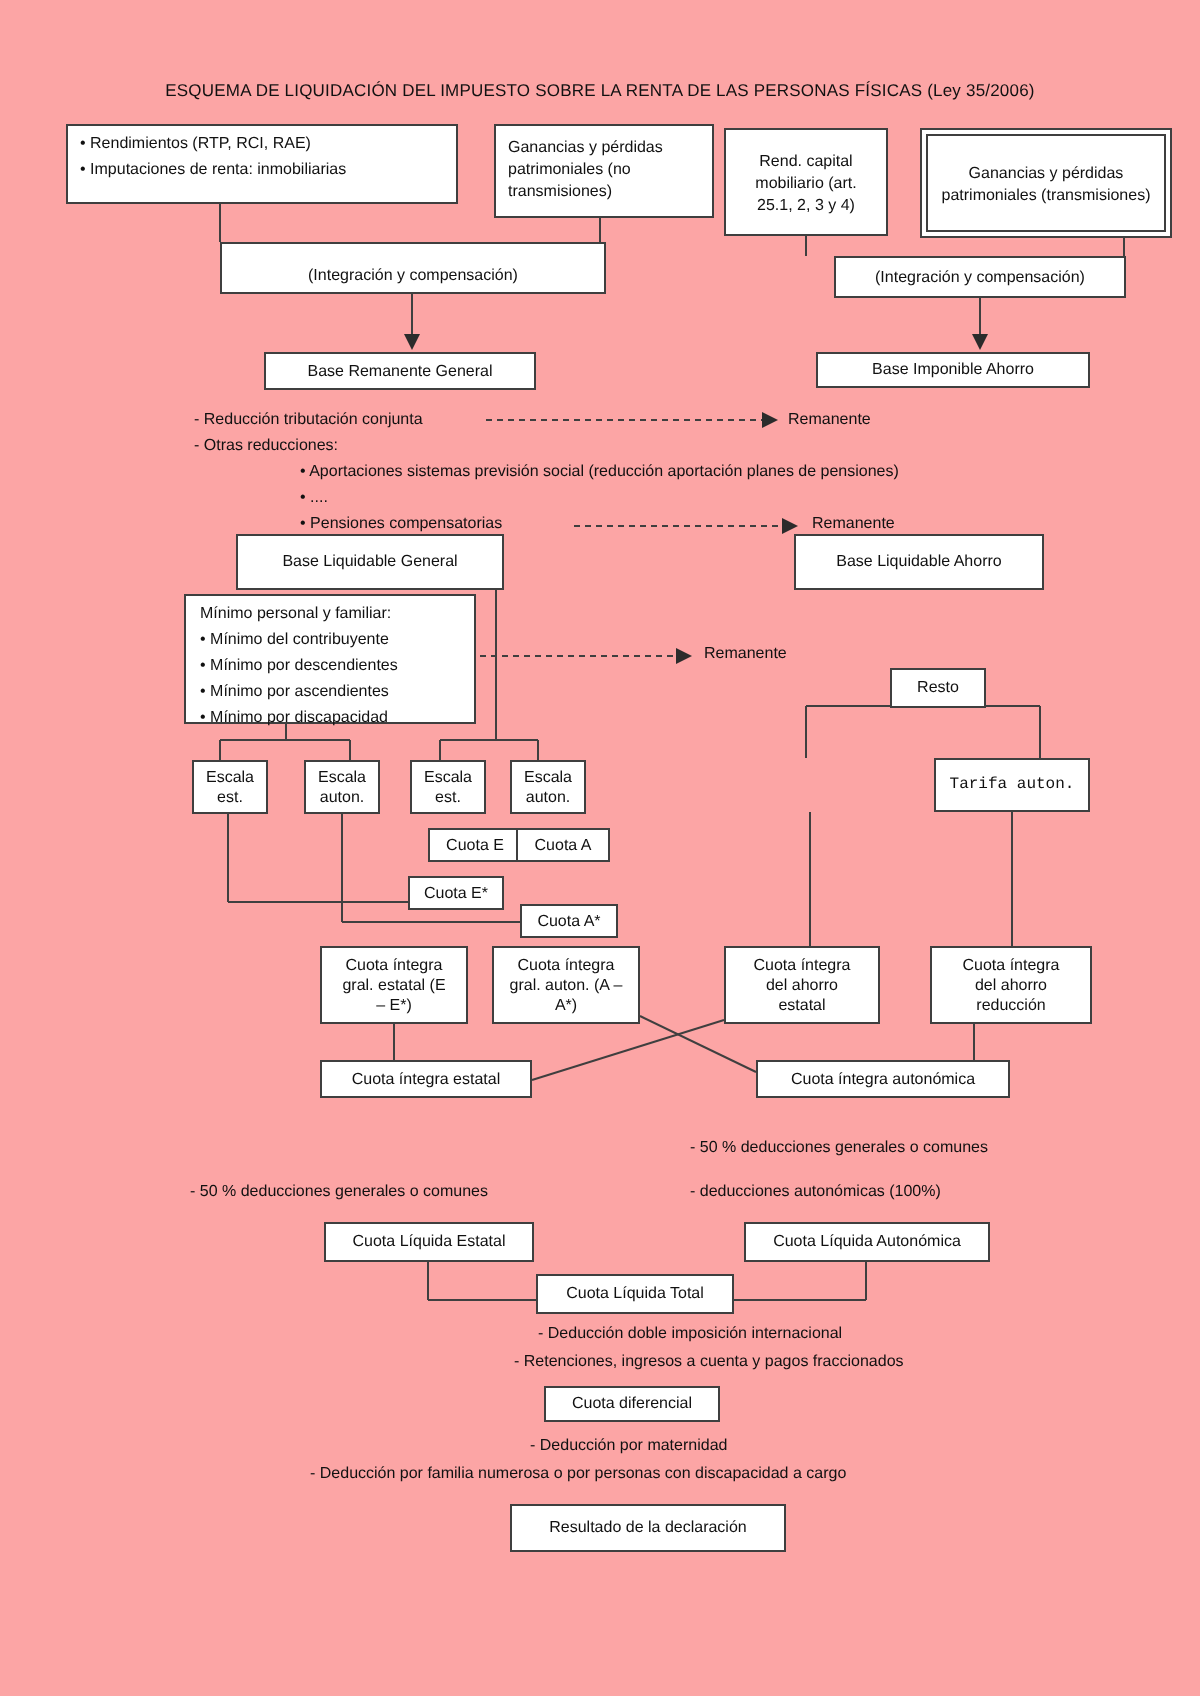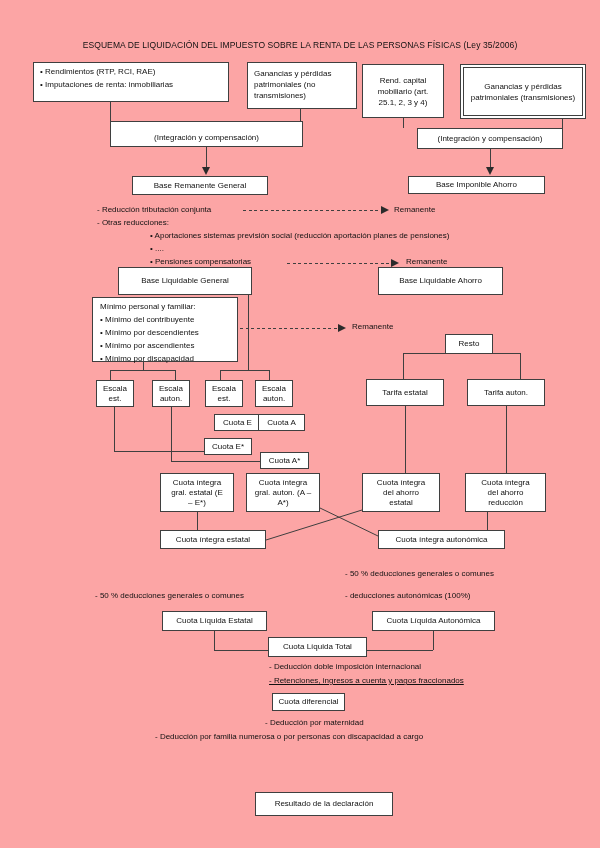--- a/index.html
+++ b/index.html
@@ -131,21 +131,21 @@
   <div class="an" style="left:394px;top:205px;">Remanente</div>
   <div class="an" style="left:97px;top:218px;">- Otras reducciones:</div>
   <div class="an bu" style="left:150px;top:231px;">Aportaciones sistemas previsión social (reducción aportación planes de pensiones)</div>
   <div class="an bu" style="left:150px;top:244px;">....</div>
   <div class="an bu" style="left:150px;top:257px;">Pensiones compensatorias</div>
   <div class="an" style="left:406px;top:257px;">Remanente</div>
 
   <div class="bx" style="left:118px;top:267px;width:134px;height:28px;">
     <div>Base Liquidable General</div>
   </div>
-  <div class="bx" style="left:378px;top:267px;width:125px;height:28px;">
+  <div class="bx" style="left:397px;top:267px;width:125px;height:28px;">
     <div>Base Liquidable Ahorro</div>
   </div>
 
   <div class="bx left lh13" style="left:92px;top:297px;width:146px;height:65px;padding:2px 2px 0 7px;">
     <div>Mínimo personal y familiar:</div>
     <div class="bu">Mínimo del contribuyente</div>
     <div class="bu">Mínimo por descendientes</div>
     <div class="bu">Mínimo por ascendientes</div>
     <div class="bu">Mínimo por discapacidad</div>
   </div>
@@ -161,24 +161,21 @@
   <div class="bx" style="left:152px;top:380px;width:38px;height:27px;">
     <div>Escala auton.</div>
   </div>
   <div class="bx" style="left:205px;top:380px;width:38px;height:27px;">
     <div>Escala est.</div>
   </div>
   <div class="bx" style="left:255px;top:380px;width:38px;height:27px;">
     <div>Escala auton.</div>
   </div>
 
-  <div class="bx" style="left:366px;top:379px;width:78px;height:27px;">
-    <div>Tarifa estatal</div>
-  </div>
-  <div class="bx" style="left:467px;top:379px;width:78px;height:27px;">
+  <div class="bx" style="left:467px;top:379px;width:78px;height:27px;font-family:Liberation Mono, monospace;">
     <div>Tarifa auton.</div>
   </div>
 
   <div class="bx" style="left:214px;top:414px;width:47px;height:17px;">
     <div>Cuota E</div>
   </div>
   <div class="bx" style="left:258px;top:414px;width:47px;height:17px;">
     <div>Cuota A</div>
   </div>
   <div class="bx" style="left:204px;top:438px;width:48px;height:17px;">
@@ -216,26 +213,26 @@
     <div>Cuota Líquida Estatal</div>
   </div>
   <div class="bx" style="left:372px;top:611px;width:123px;height:20px;">
     <div>Cuota Líquida Autonómica</div>
   </div>
   <div class="bx" style="left:268px;top:637px;width:99px;height:20px;">
     <div>Cuota Líquida Total</div>
   </div>
 
   <div class="an" style="left:269px;top:662px;">- Deducción doble imposición internacional</div>
-  <div class="an" style="left:269px;top:676px;text-decoration:underline;">- Retenciones, ingresos a cuenta y pagos fraccionados</div>
-
-  <div class="bx" style="left:272px;top:693px;width:73px;height:18px;">
+  <div class="an" style="left:257px;top:676px;">- Retenciones, ingresos a cuenta y pagos fraccionados</div>
+
+  <div class="bx" style="left:272px;top:693px;width:88px;height:18px;">
     <div>Cuota diferencial</div>
   </div>
 
   <div class="an" style="left:265px;top:718px;">- Deducción por maternidad</div>
   <div class="an" style="left:155px;top:732px;">- Deducción por familia numerosa o por personas con discapacidad a cargo</div>
 
-  <div class="bx" style="left:255px;top:752px;width:138px;height:24px;margin-top:40px;">
+  <div class="bx" style="left:255px;top:752px;width:138px;height:24px;">
     <div>Resultado de la declaración</div>
   </div>
 
 </div>
 
 </body></html>

